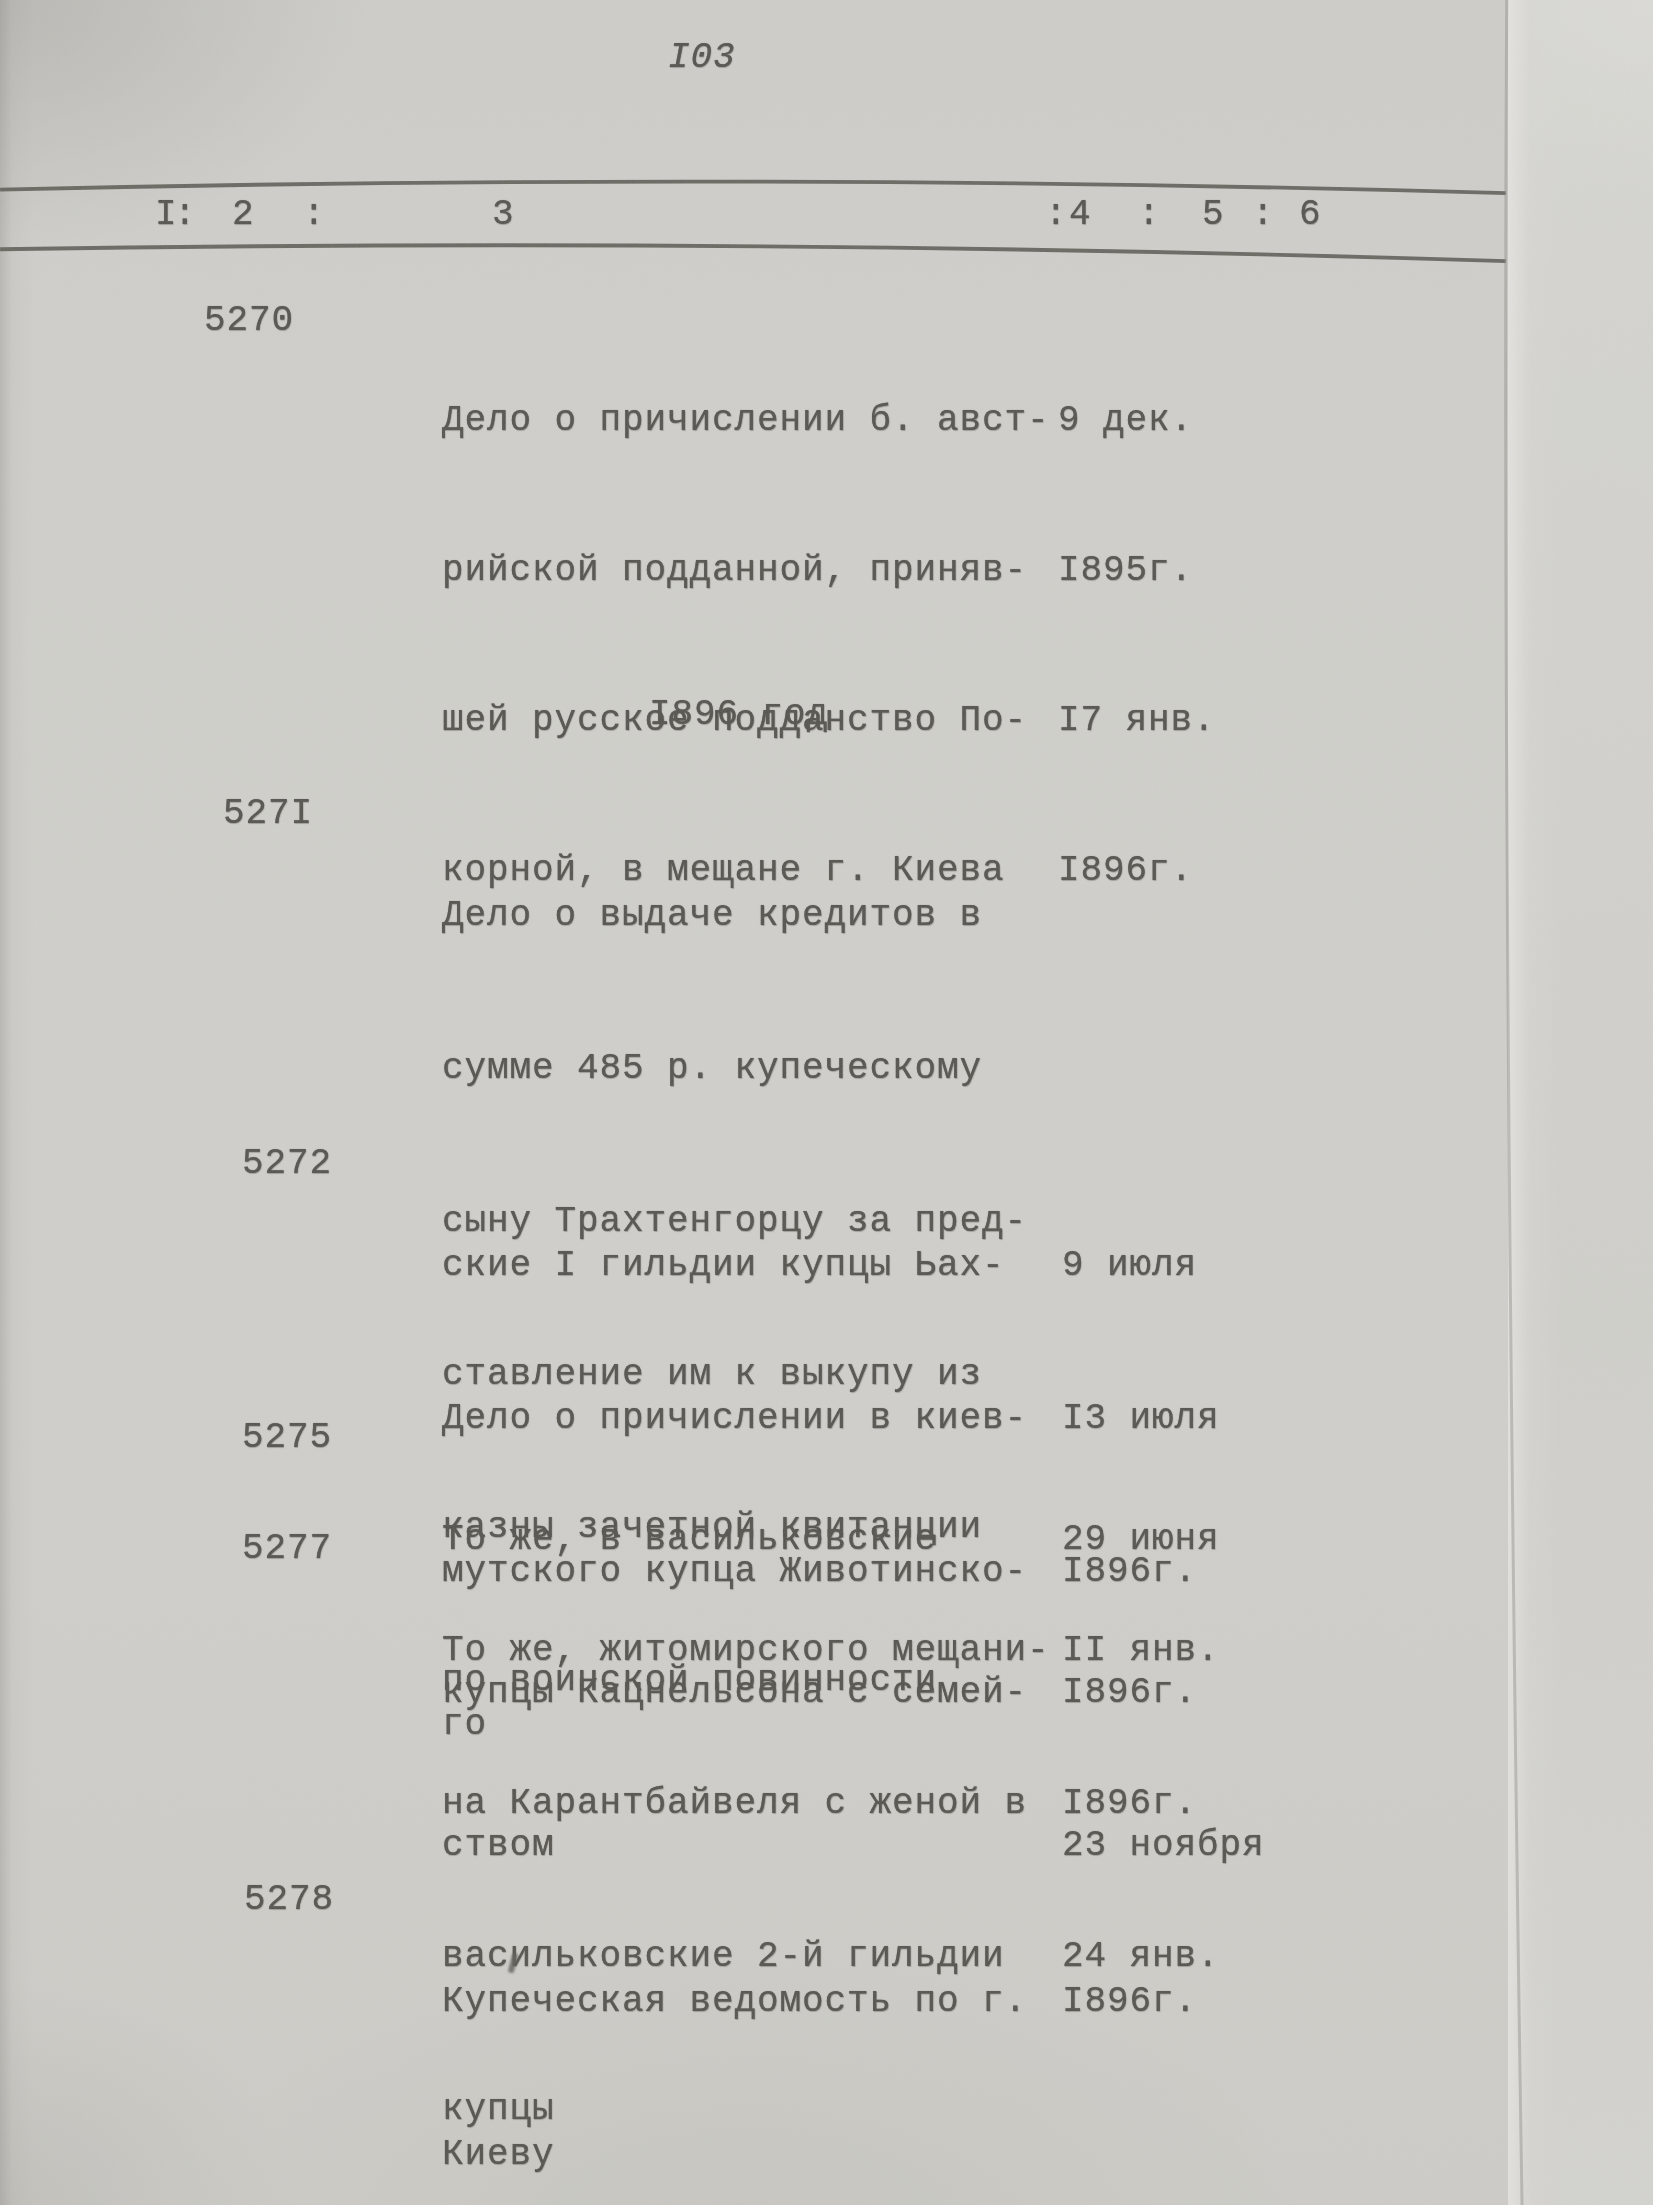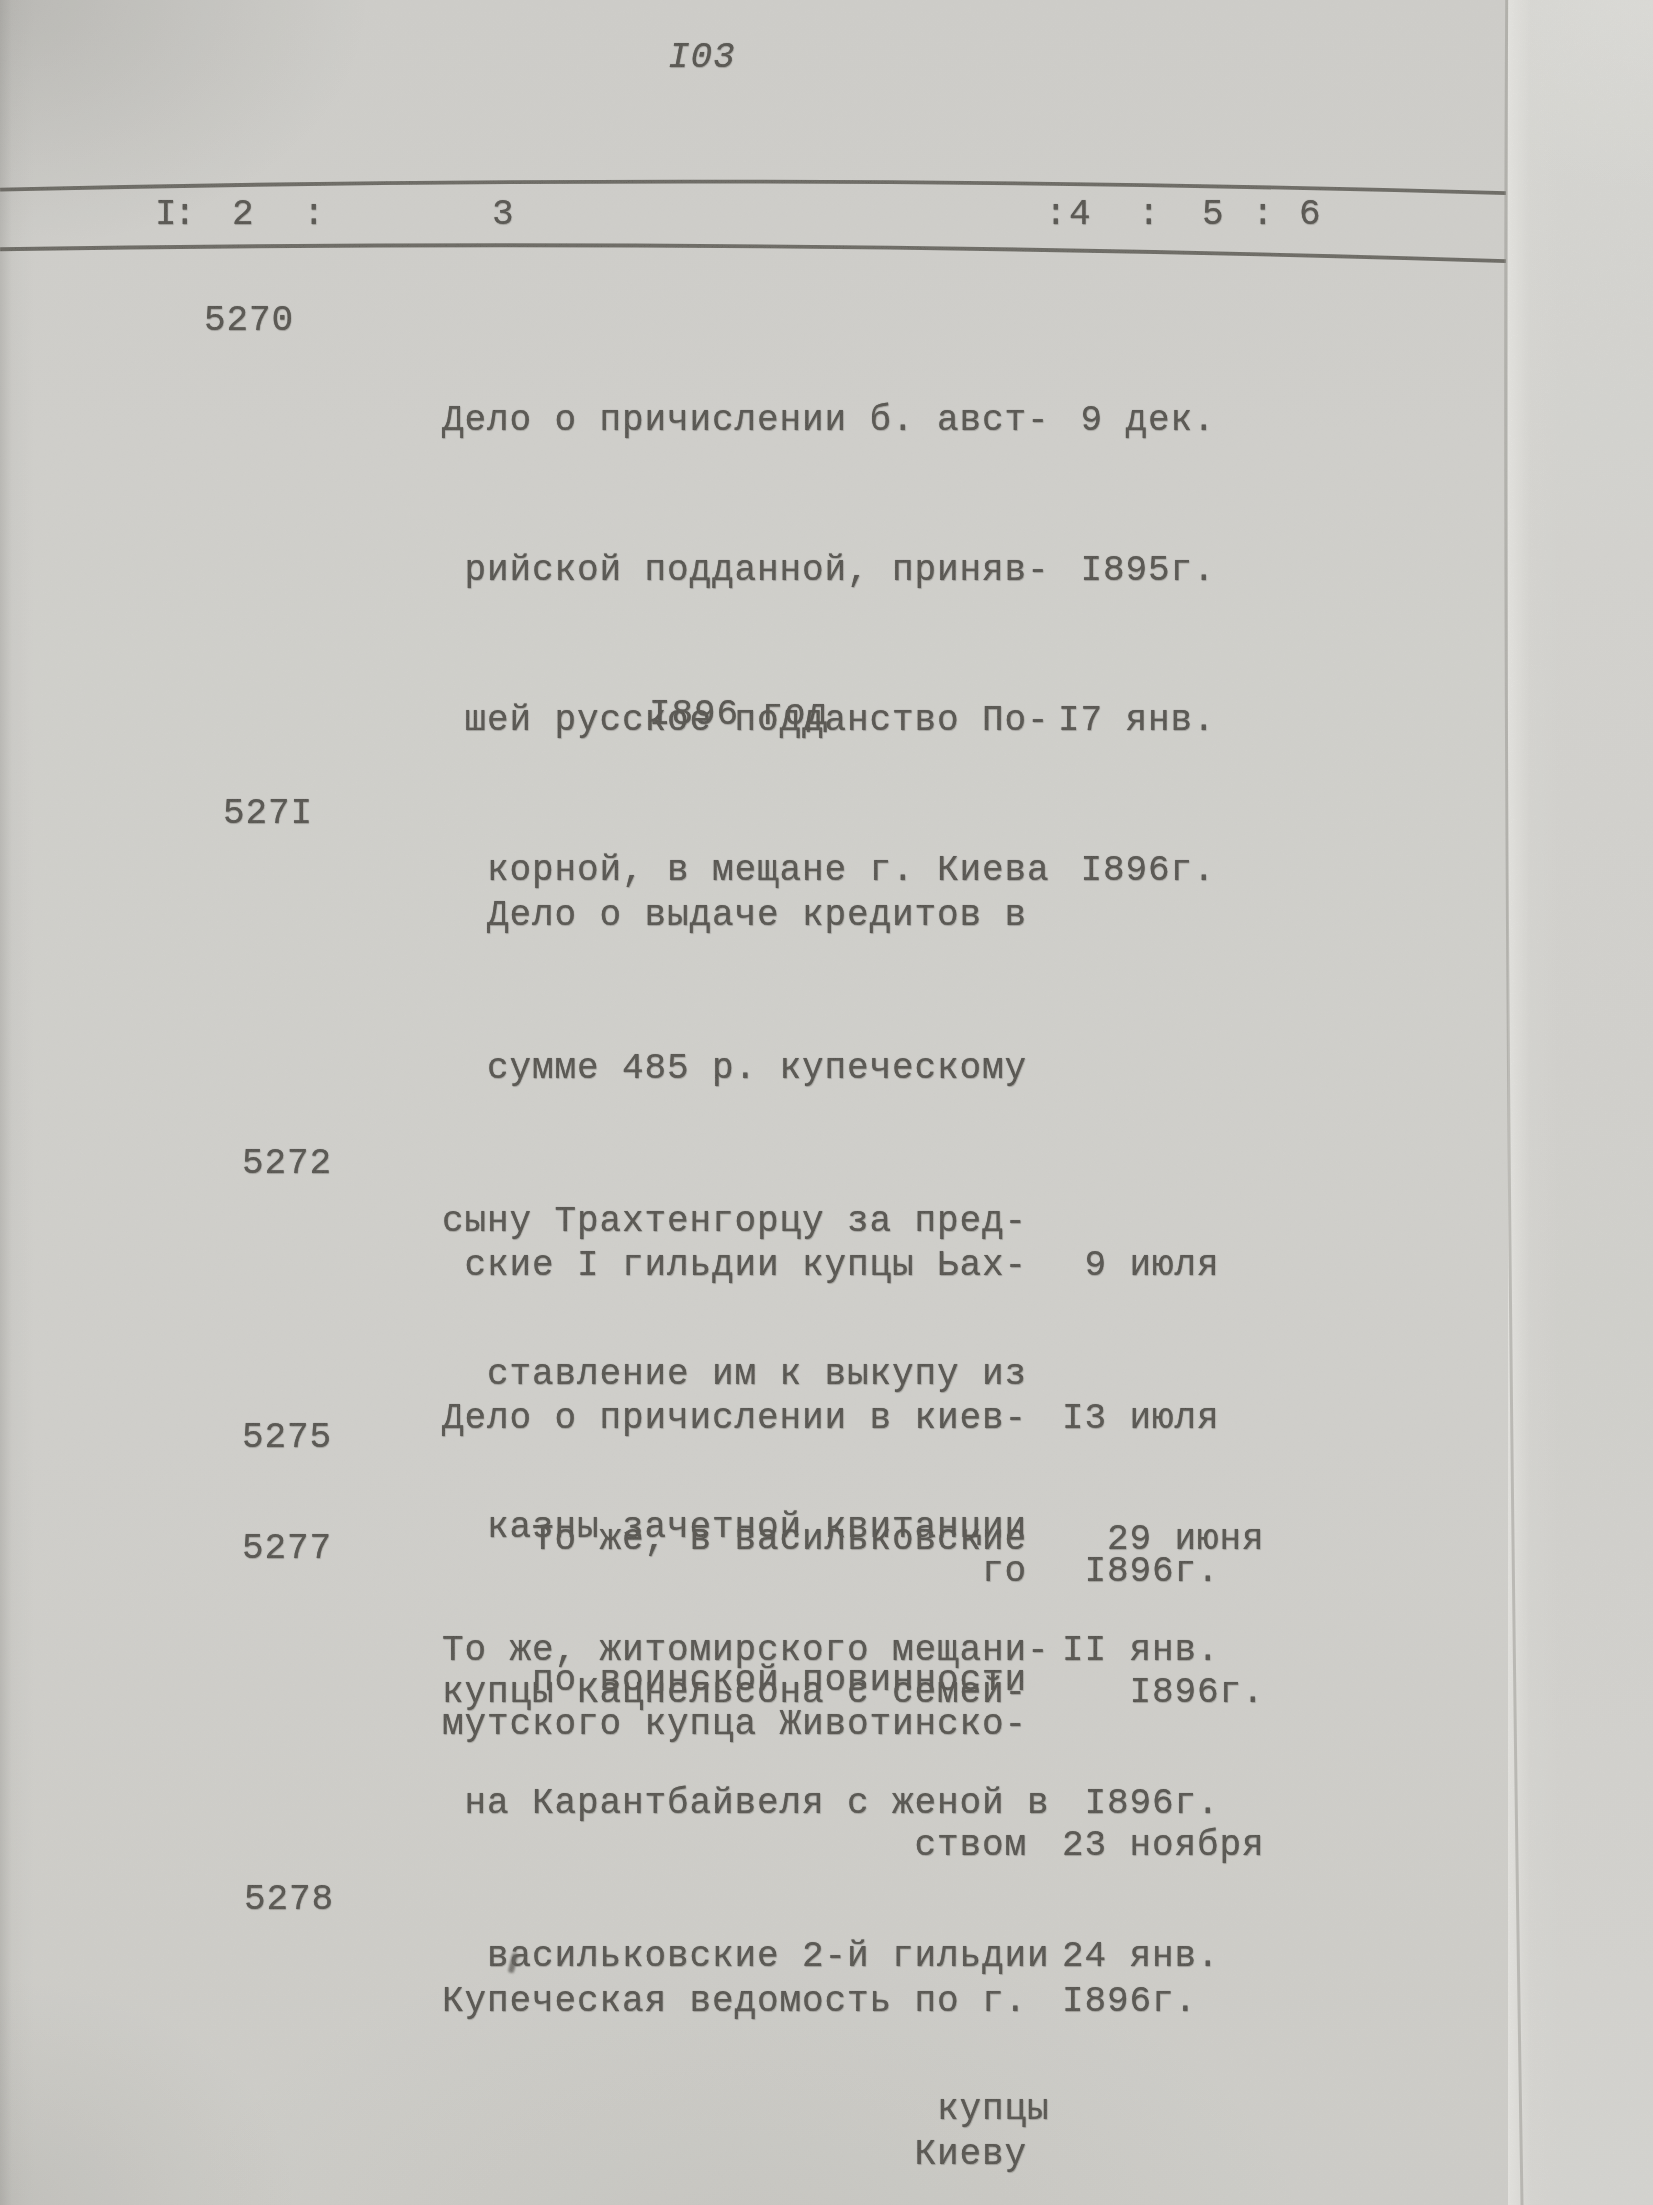--- a/index.html
+++ b/index.html
@@ -33,21 +33,21 @@
   .tw {
     position:absolute;
     font-size:36px; letter-spacing:0.9px; line-height:51px;
     color:#403e39; white-space:pre;
     text-shadow: 0 0 0.9px rgba(62,60,55,0.75), 0.6px 0.8px 0.9px rgba(62,60,55,0.35);
     filter: blur(0.3px);
   }
   .header-row span { position:absolute; top:0; }
   .entry { left:0; right:0; }
   .entry .num, .entry .desc, .entry .dates { position:absolute; top:0; }
-  .line { display:block;text-align:right; }
+  .line { display:block; }
   .speck {
     position:absolute; left:510px; top:1953px; width:6px; height:20.4px;
     background:#4c4a45; transform:rotate(14deg); border-radius:2.6px;
     filter:blur(0.9px); opacity:0.8; z-index:5;
   }
   .z { z-index:4; }
 </style>
 </head>
 <body>
 
@@ -104,22 +104,22 @@
     <div class="line">казны зачетной квитанции</div>
     <div class="line">по воинской повинности</div>
   </div>
 </div>
 
 <div class="tw entry z" style="top:1138px; line-height:51px;">
   <div class="num" style="left:242px">5272</div>
   <div class="desc" style="left:442px">
     <div class="line">ские I гильдии купцы Ьах-</div>
     <div class="line">Дело о причислении в киев-</div>
+    <div class="line">мутского купца Животинско-</div>
     <div class="line">го</div>
-    <div class="line">мутского купца Животинско-</div>
   </div>
   <div class="dates" style="left:1062px">
     <div class="line">9 июля</div>
     <div class="line">I3 июля</div>
     <div class="line">I896г.</div>
   </div>
 </div>
 
 <div class="tw entry z" style="top:1412px; line-height:51px;">
   <div class="num" style="left:242px">5275</div>

